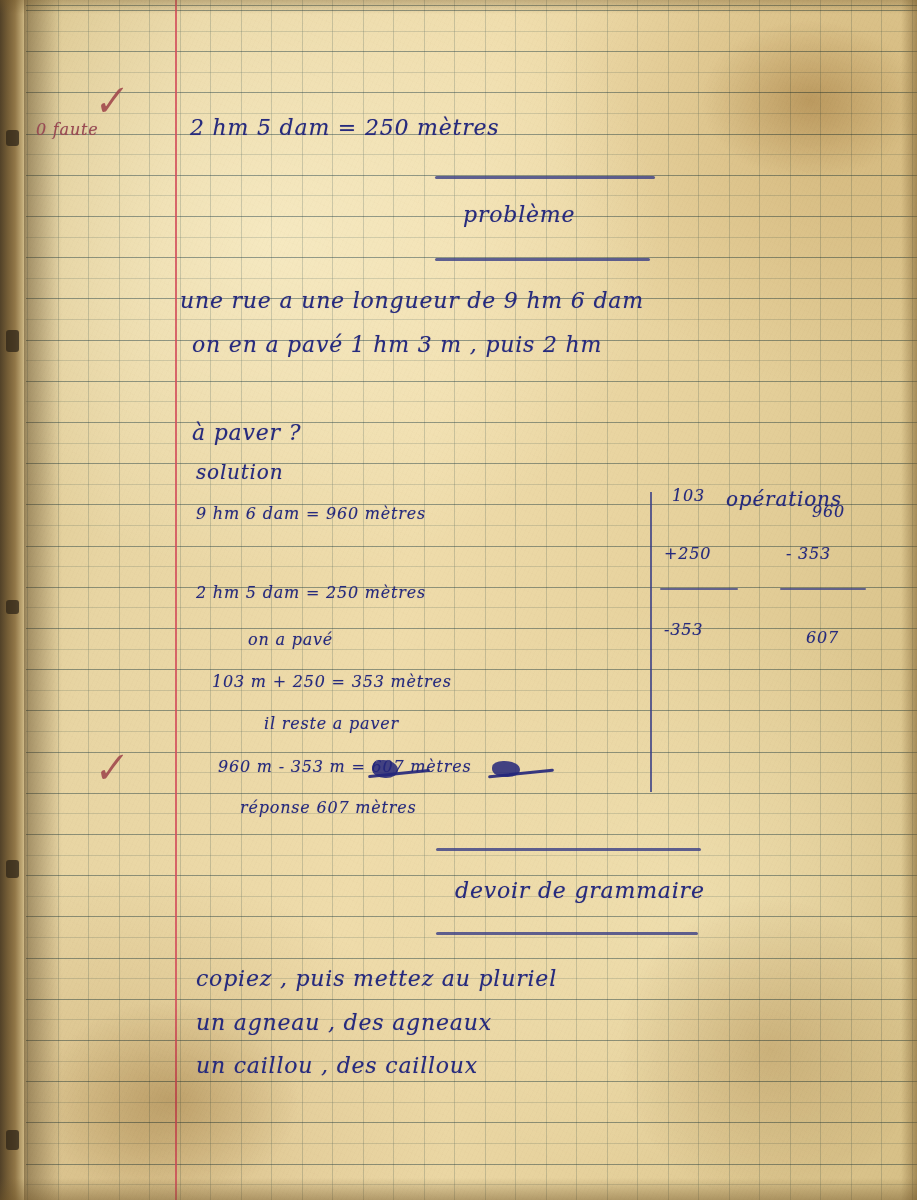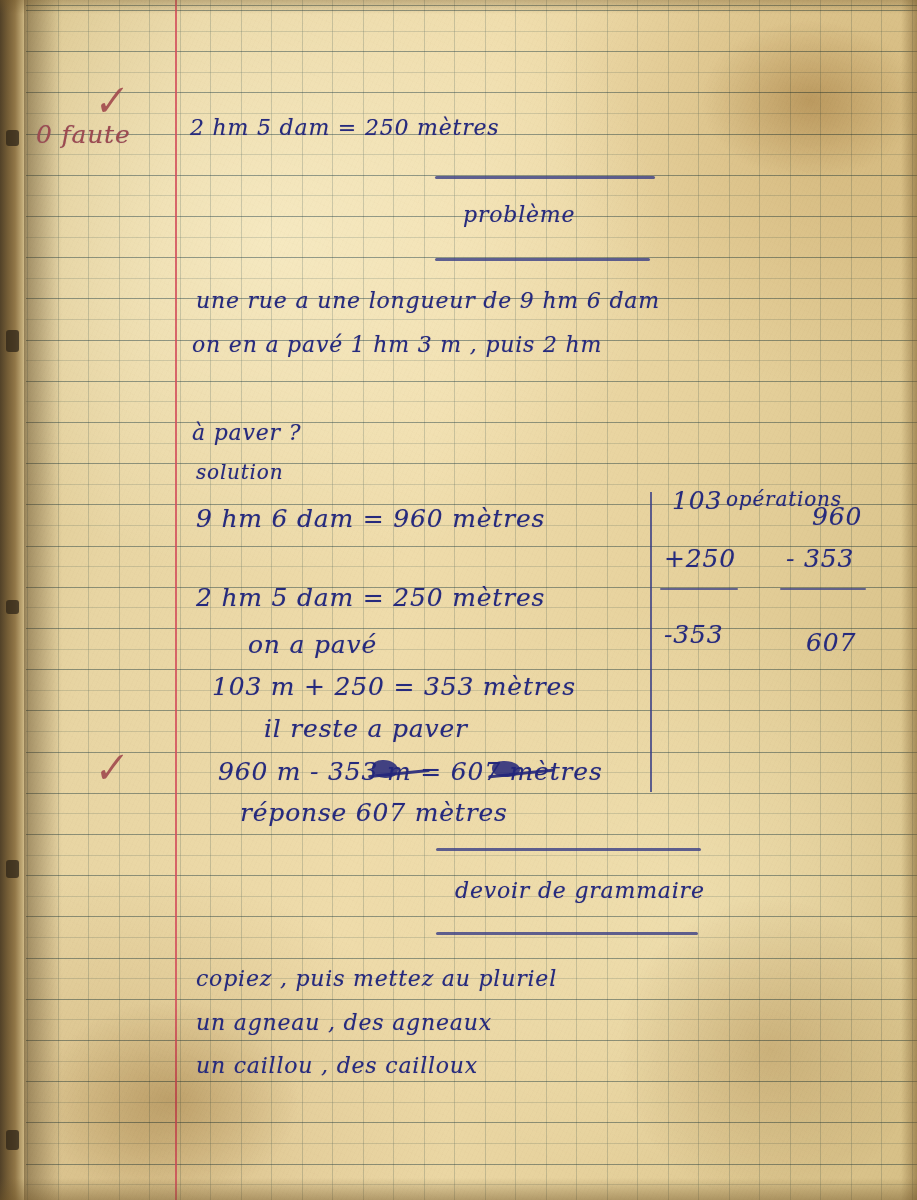--- a/index.html
+++ b/index.html
@@ -124,21 +124,21 @@
     letter-spacing: 0.8px;
     text-shadow: 0 0 1px rgba(40,42,120,0.35);
   }
   .hw.ink {
     color: #262a7d;
   }
   .hw.red {
     color: #9e4a4f;
   }
   .s22 { font-size: 22px; }
-  .s21 { font-size: 25px; }
+  .s21 { font-size: 16px; }
   .s20 { font-size: 20px; }
 
   
   .rule {
     position: absolute;
     height: 3px;
     background: #3a3f86;
     opacity: 0.8;
     border-radius: 2px;
   }
@@ -209,21 +209,21 @@
   <div class="checkmark" style="left:92px;top:78px;">✓</div>
   <span class="hw red s21" style="left:36px;top:120px;">0 faute</span>
   <div class="checkmark" style="left:92px;top:745px;">✓</div>
 
   <span class="hw ink s22" style="left:190px;top:115px;">2 hm 5 dam = 250 mètres</span>
 
   <div class="rule" style="left:435px;top:176px;width:220px;"></div>
   <span class="hw ink s22" style="left:463px;top:202px;">problème</span>
   <div class="rule" style="left:435px;top:258px;width:215px;"></div>
 
-  <span class="hw ink s22" style="left:196px;top:288px;">une rue a une longueur de 9 hm 6 dam</span>
+  <span class="hw ink s22" style="left:180px;top:288px;">une rue a une longueur de 9 hm 6 dam</span>
   <span class="hw ink s22" style="left:192px;top:332px;">on en a pavé 1 hm 3 m , puis 2 hm</span>
   <span class="hw ink s22" style="left:192px;top:420px;">à paver ?</span>
 
   <span class="hw ink s20" style="left:196px;top:460px;">solution</span>
   <span class="hw ink s20" style="left:726px;top:455px;margin-top:32px;">opérations</span>
 
   <div class="vrule" style="left:650px;top:492px;height:300px;"></div>
 
   <span class="hw ink s21" style="left:196px;top:504px;">9 hm 6 dam = 960 mètres</span>
   <span class="hw ink s21" style="left:196px;top:583px;">2 hm 5 dam = 250 mètres</span>

